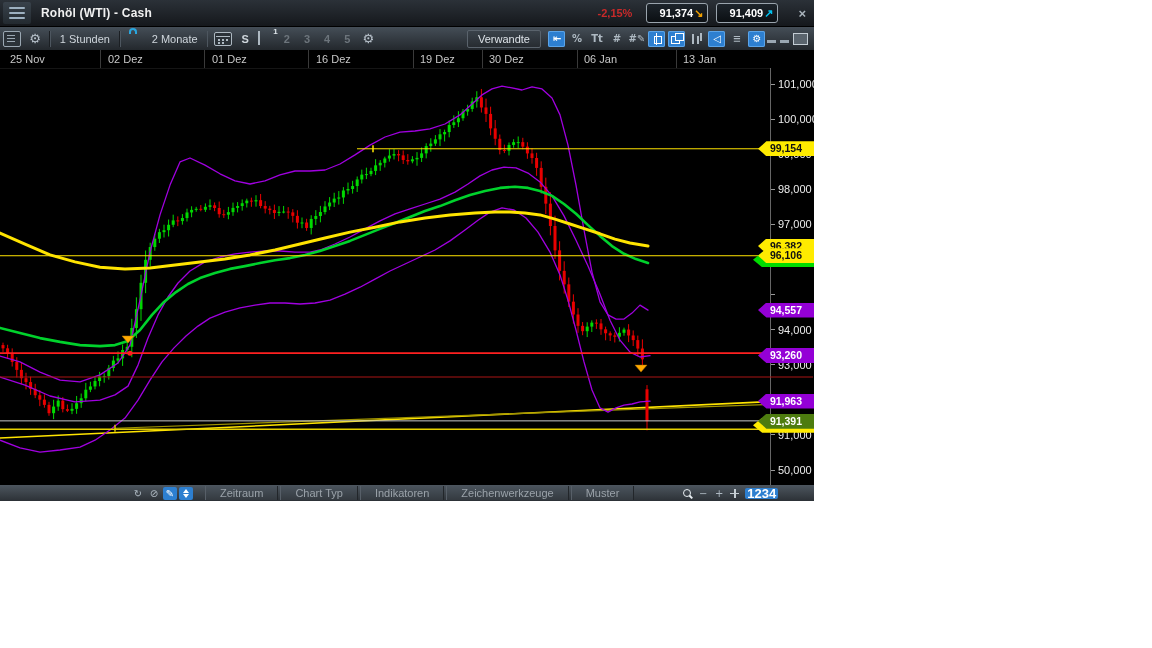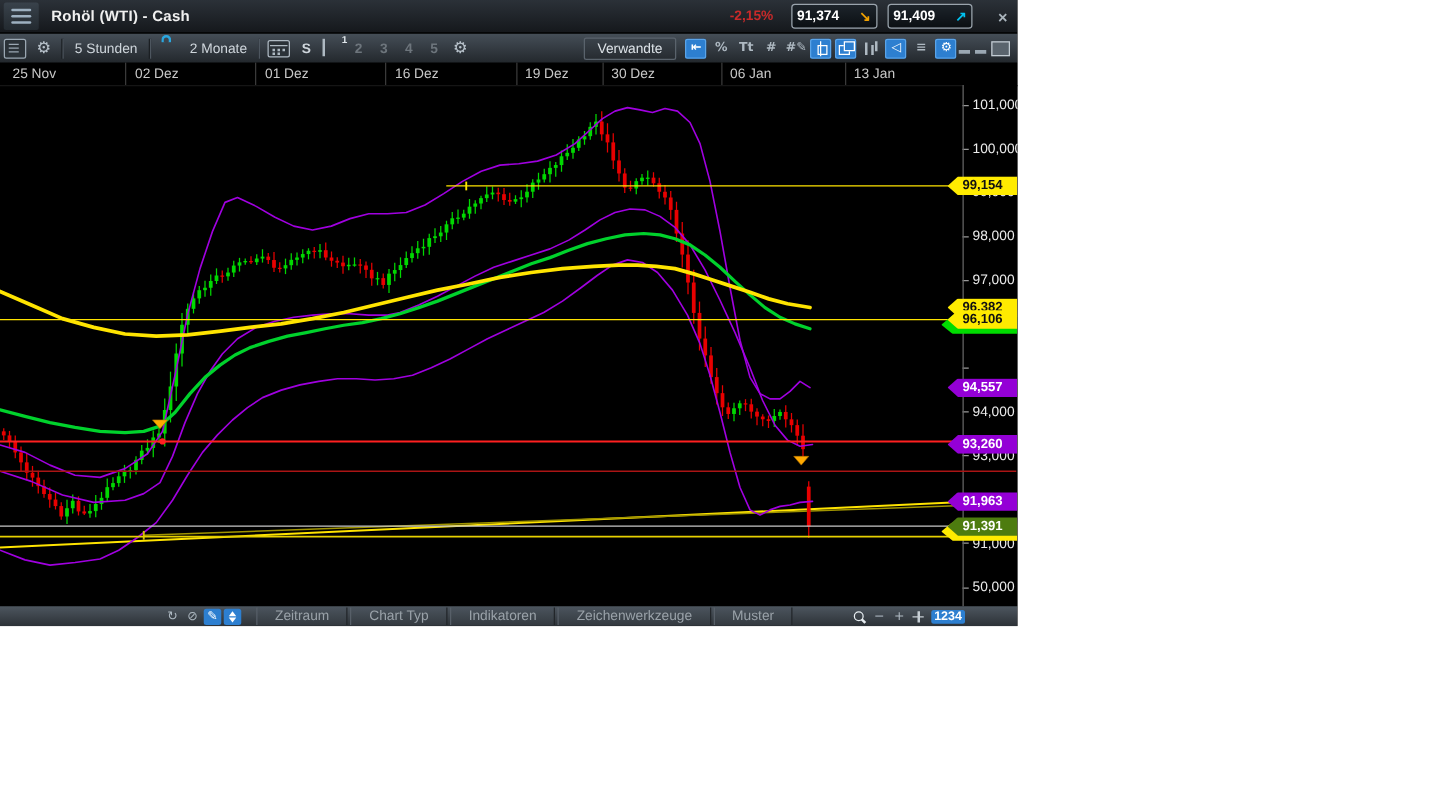--- a/index.html
+++ b/index.html
@@ -11,21 +11,21 @@
        display:flex;align-items:center;z-index:10;justify-content:space-between;}
   .burger{width:28px;height:22px;margin-left:3px;border-radius:2px;
           background:linear-gradient(#39424b,#232a30);display:flex;flex-direction:column;
           justify-content:center;gap:3px;align-items:center;cursor:pointer;}
   .burger i{display:block;width:16px;height:2px;background:#9db0c0;border-radius:1px;}
   .ttl{color:#f0f0f0;font-size:12px;font-weight:bold;margin-left:10px;letter-spacing:.2px;}
   .hsp{flex:1;}
   .pct{color:#c82a2a;font-size:11px;font-weight:bold;margin-right:14px;}
   .pbtn{height:18px;min-width:52px;margin-right:8px;border:1px solid #9aa4ad;border-radius:3px;
         background:linear-gradient(#1d242b,#0b0f13);color:#fff;font-size:11px;font-weight:bold;
-        display:flex;align-items:center;justify-content:flex-end;padding:0 4px;gap:16px;cursor:pointer;}
+        display:flex;align-items:center;justify-content:flex-end;padding:0 4px;gap:1px;cursor:pointer;}
   .arr-dn{color:#f0a000;font-size:11px;font-weight:bold;}
   .arr-up{color:#00c2f0;font-size:11px;font-weight:bold;}
   .xcls{color:#aab4bc;font-size:13px;font-weight:bold;margin:0 8px 0 12px;cursor:pointer;}
   
   .tb{position:absolute;left:0;top:27px;width:814px;height:23px;
       background:linear-gradient(#454e57,#23282d);display:flex;align-items:center;z-index:10;
       color:#cfd6dc;font-size:11px;}
   .tb .sep{width:1px;height:16px;background:#1b1f23;border-right:1px solid #4d565f;margin:0 3px;}
   .tbtxt{padding:0 6px;cursor:pointer;white-space:nowrap;}
   .ticon{width:16px;height:14px;margin:0 3px;position:relative;cursor:pointer;flex:none;}
@@ -86,21 +86,21 @@
   .sorticon::before{content:"";position:absolute;left:4px;top:2px;border-left:3px solid transparent;
      border-right:3px solid transparent;border-bottom:4px solid #fff;}
   .sorticon::after{content:"";position:absolute;left:4px;bottom:2px;border-left:3px solid transparent;
      border-right:3px solid transparent;border-top:4px solid #fff;}
   .mag{position:relative;}
   .mag::before{content:"";position:absolute;left:3px;top:2px;width:6px;height:6px;border:1.5px solid #e8eef2;border-radius:50%;}
   .mag::after{content:"";position:absolute;left:9px;top:9px;width:4px;height:1.5px;background:#e8eef2;transform:rotate(45deg);}
   .bbtn{height:14px;padding:0 14px;margin:0 1px;color:#9aa2a9;font-size:11px;line-height:14px;
         background:linear-gradient(#4a535c,#343a40);border-left:1px solid #575f68;
         border-right:1px solid #22262a;cursor:pointer;white-space:nowrap;}
-  .digits{background:#2d7fd0;color:#fff;font-size:10px;font-weight:bold;border-radius:2px;
+  .digits{background:#2d7fd0;color:#fff;font-size:13px;font-weight:bold;border-radius:2px;
           padding:1px 2px;margin-left:2px;line-height:9px;cursor:pointer;}
   .crossh::before{content:"";position:absolute;left:6px;top:2px;width:1.5px;height:9px;background:#c6ced4;}
   .crossh::after{content:"";position:absolute;left:2px;top:6px;width:9px;height:1.5px;background:#c6ced4;}
 </style>
 </head>
 <body>
 
 <div id="app">
 
   <div class="hdr">
@@ -120,21 +120,21 @@
       <span>91,409</span>
       <span class="arr-up">↗</span>
     </div>
     <div class="xcls">×</div>
   </div>
 
   <div class="tb">
     <span class="ticon ic-list"></span>
     <span class="ticon gear">⚙</span>
     <span class="sep"></span>
-    <span class="tbtxt">5 Stunden</span>
+    <span class="tbtxt">1 Stunden</span>
     <span class="sep"></span>
     <span class="ticon"><span class="ic-lock"></span></span>
     <span class="tbtxt">2 Monate</span>
     <span class="sep"></span>
     <span class="ticon ic-cal"></span>
     <span class="tbtxt" style="font-weight:bold;">S</span>
     <span class="ticon"><span class="lay1"><b>1</b></span></span>
     <span id="slots" style="display:flex;">
         <span class="slot">2</span>
         <span class="slot">3</span>

